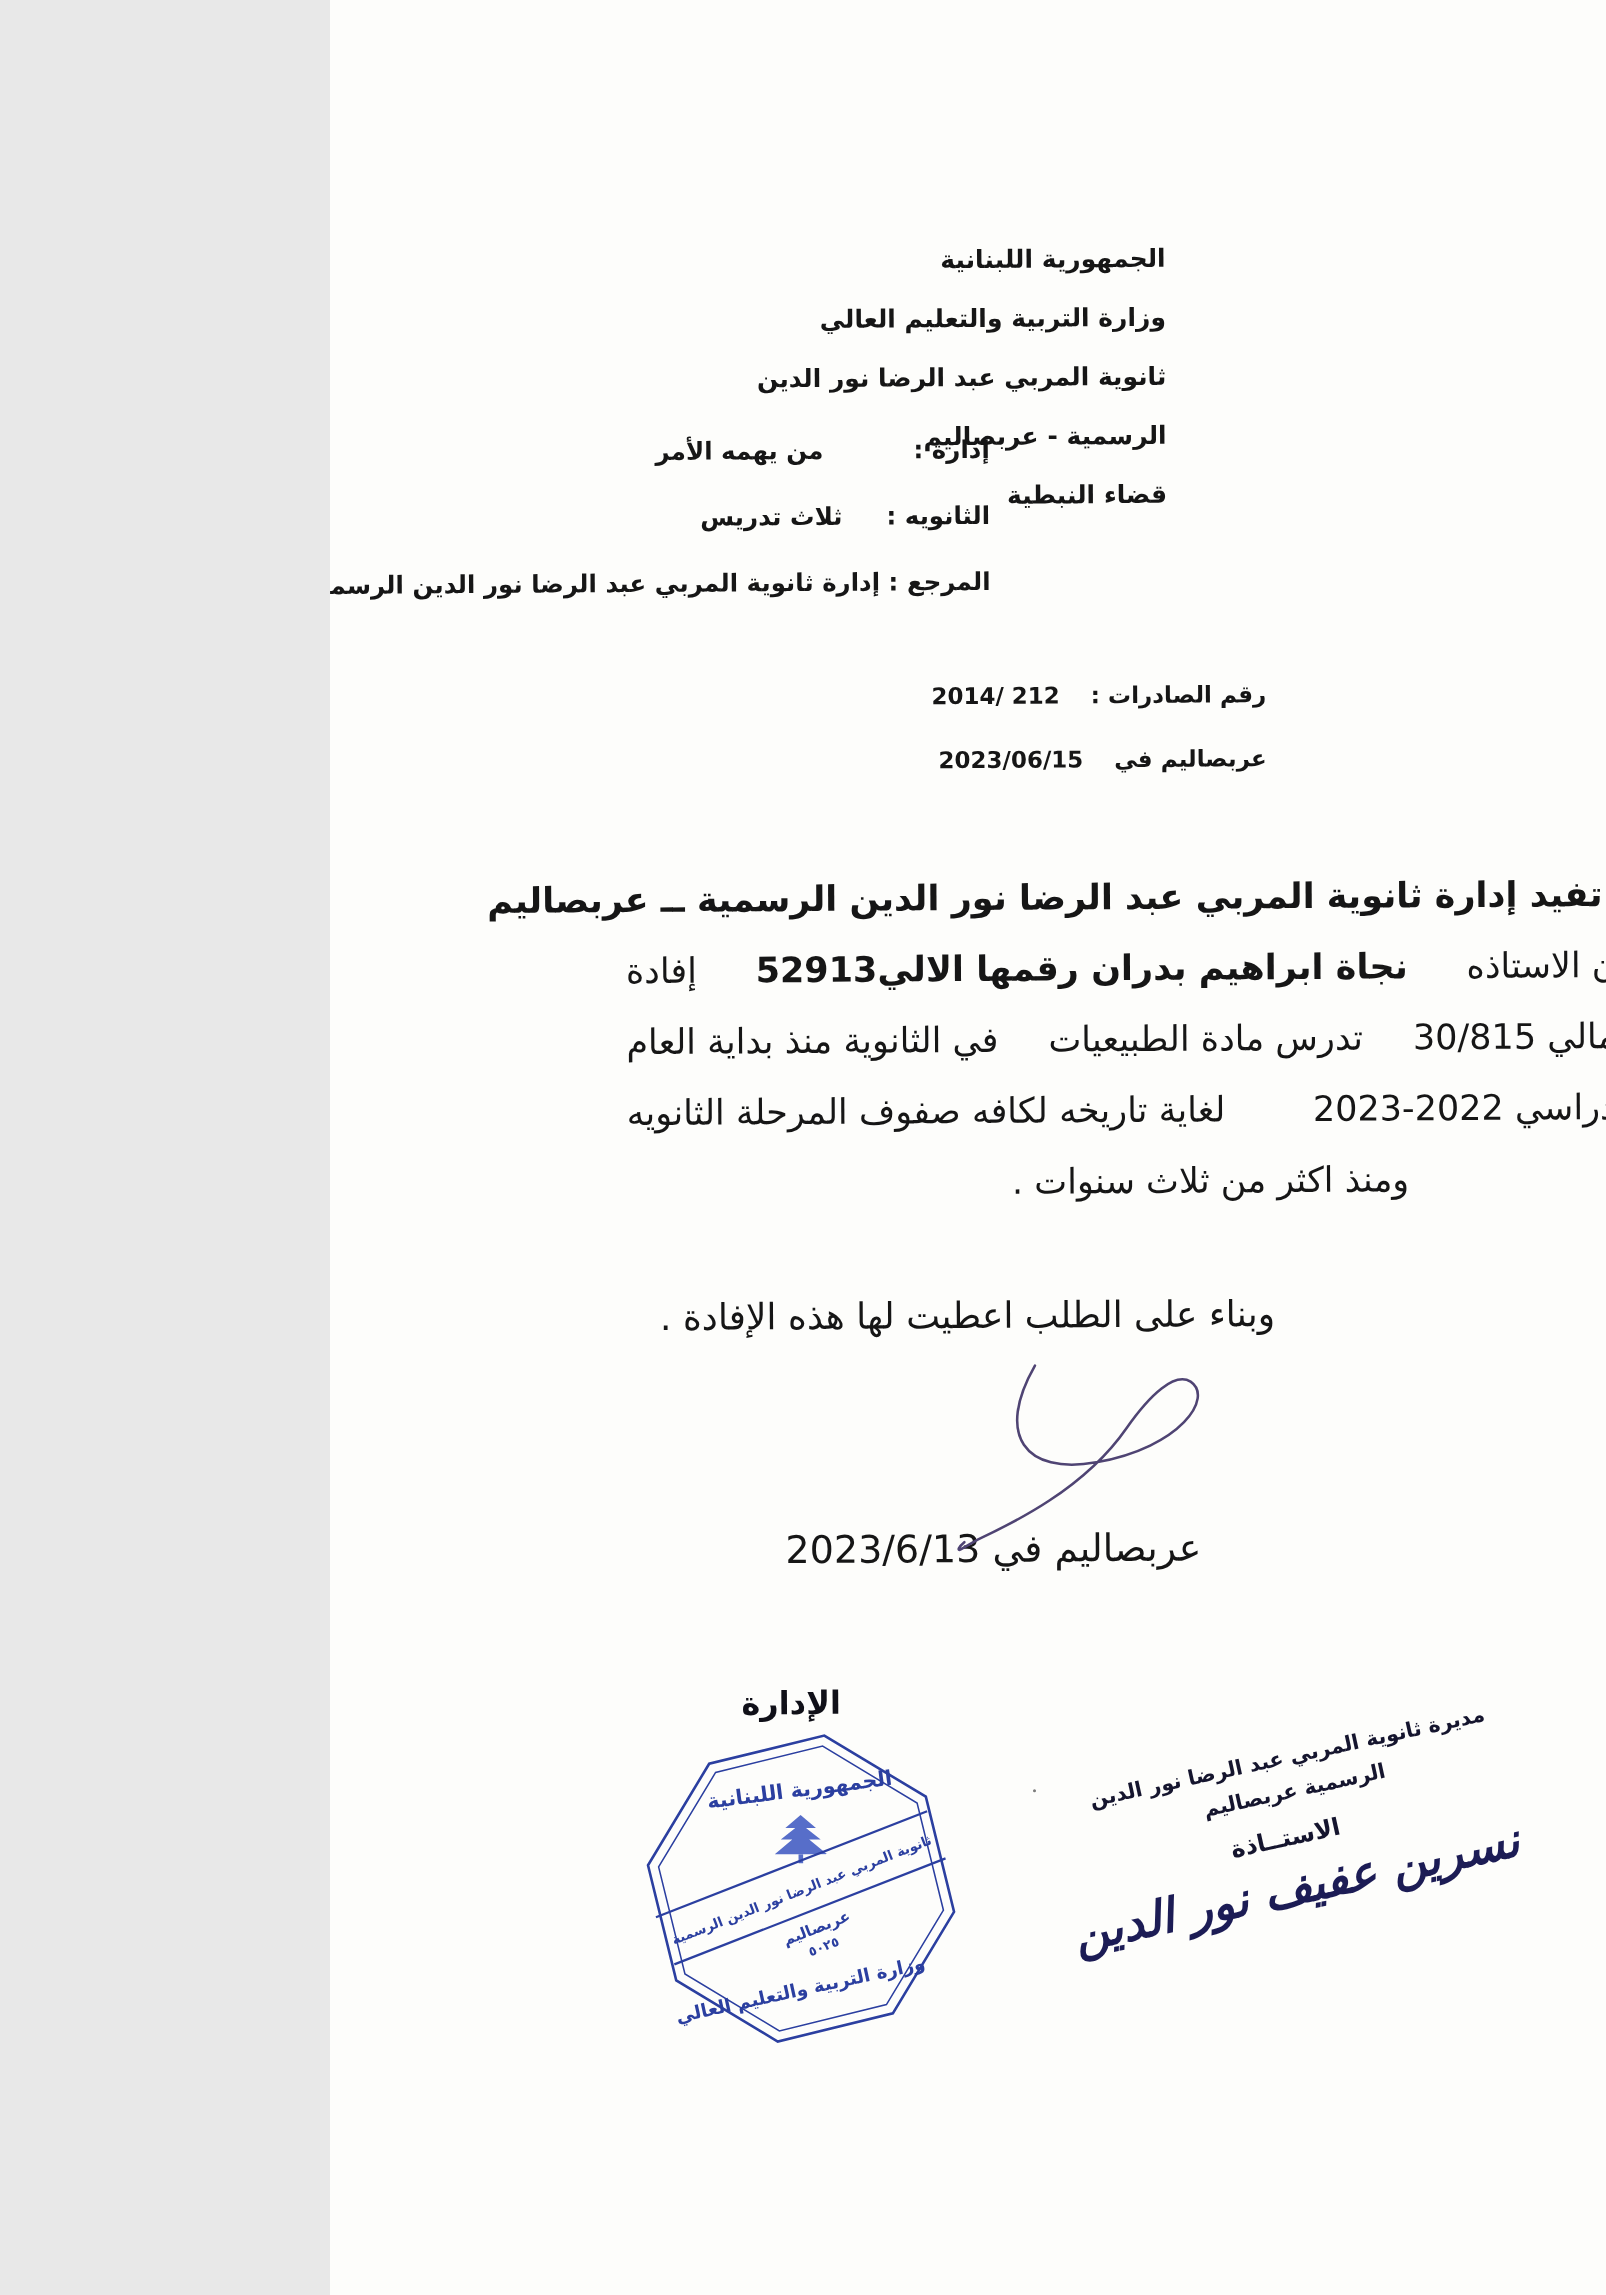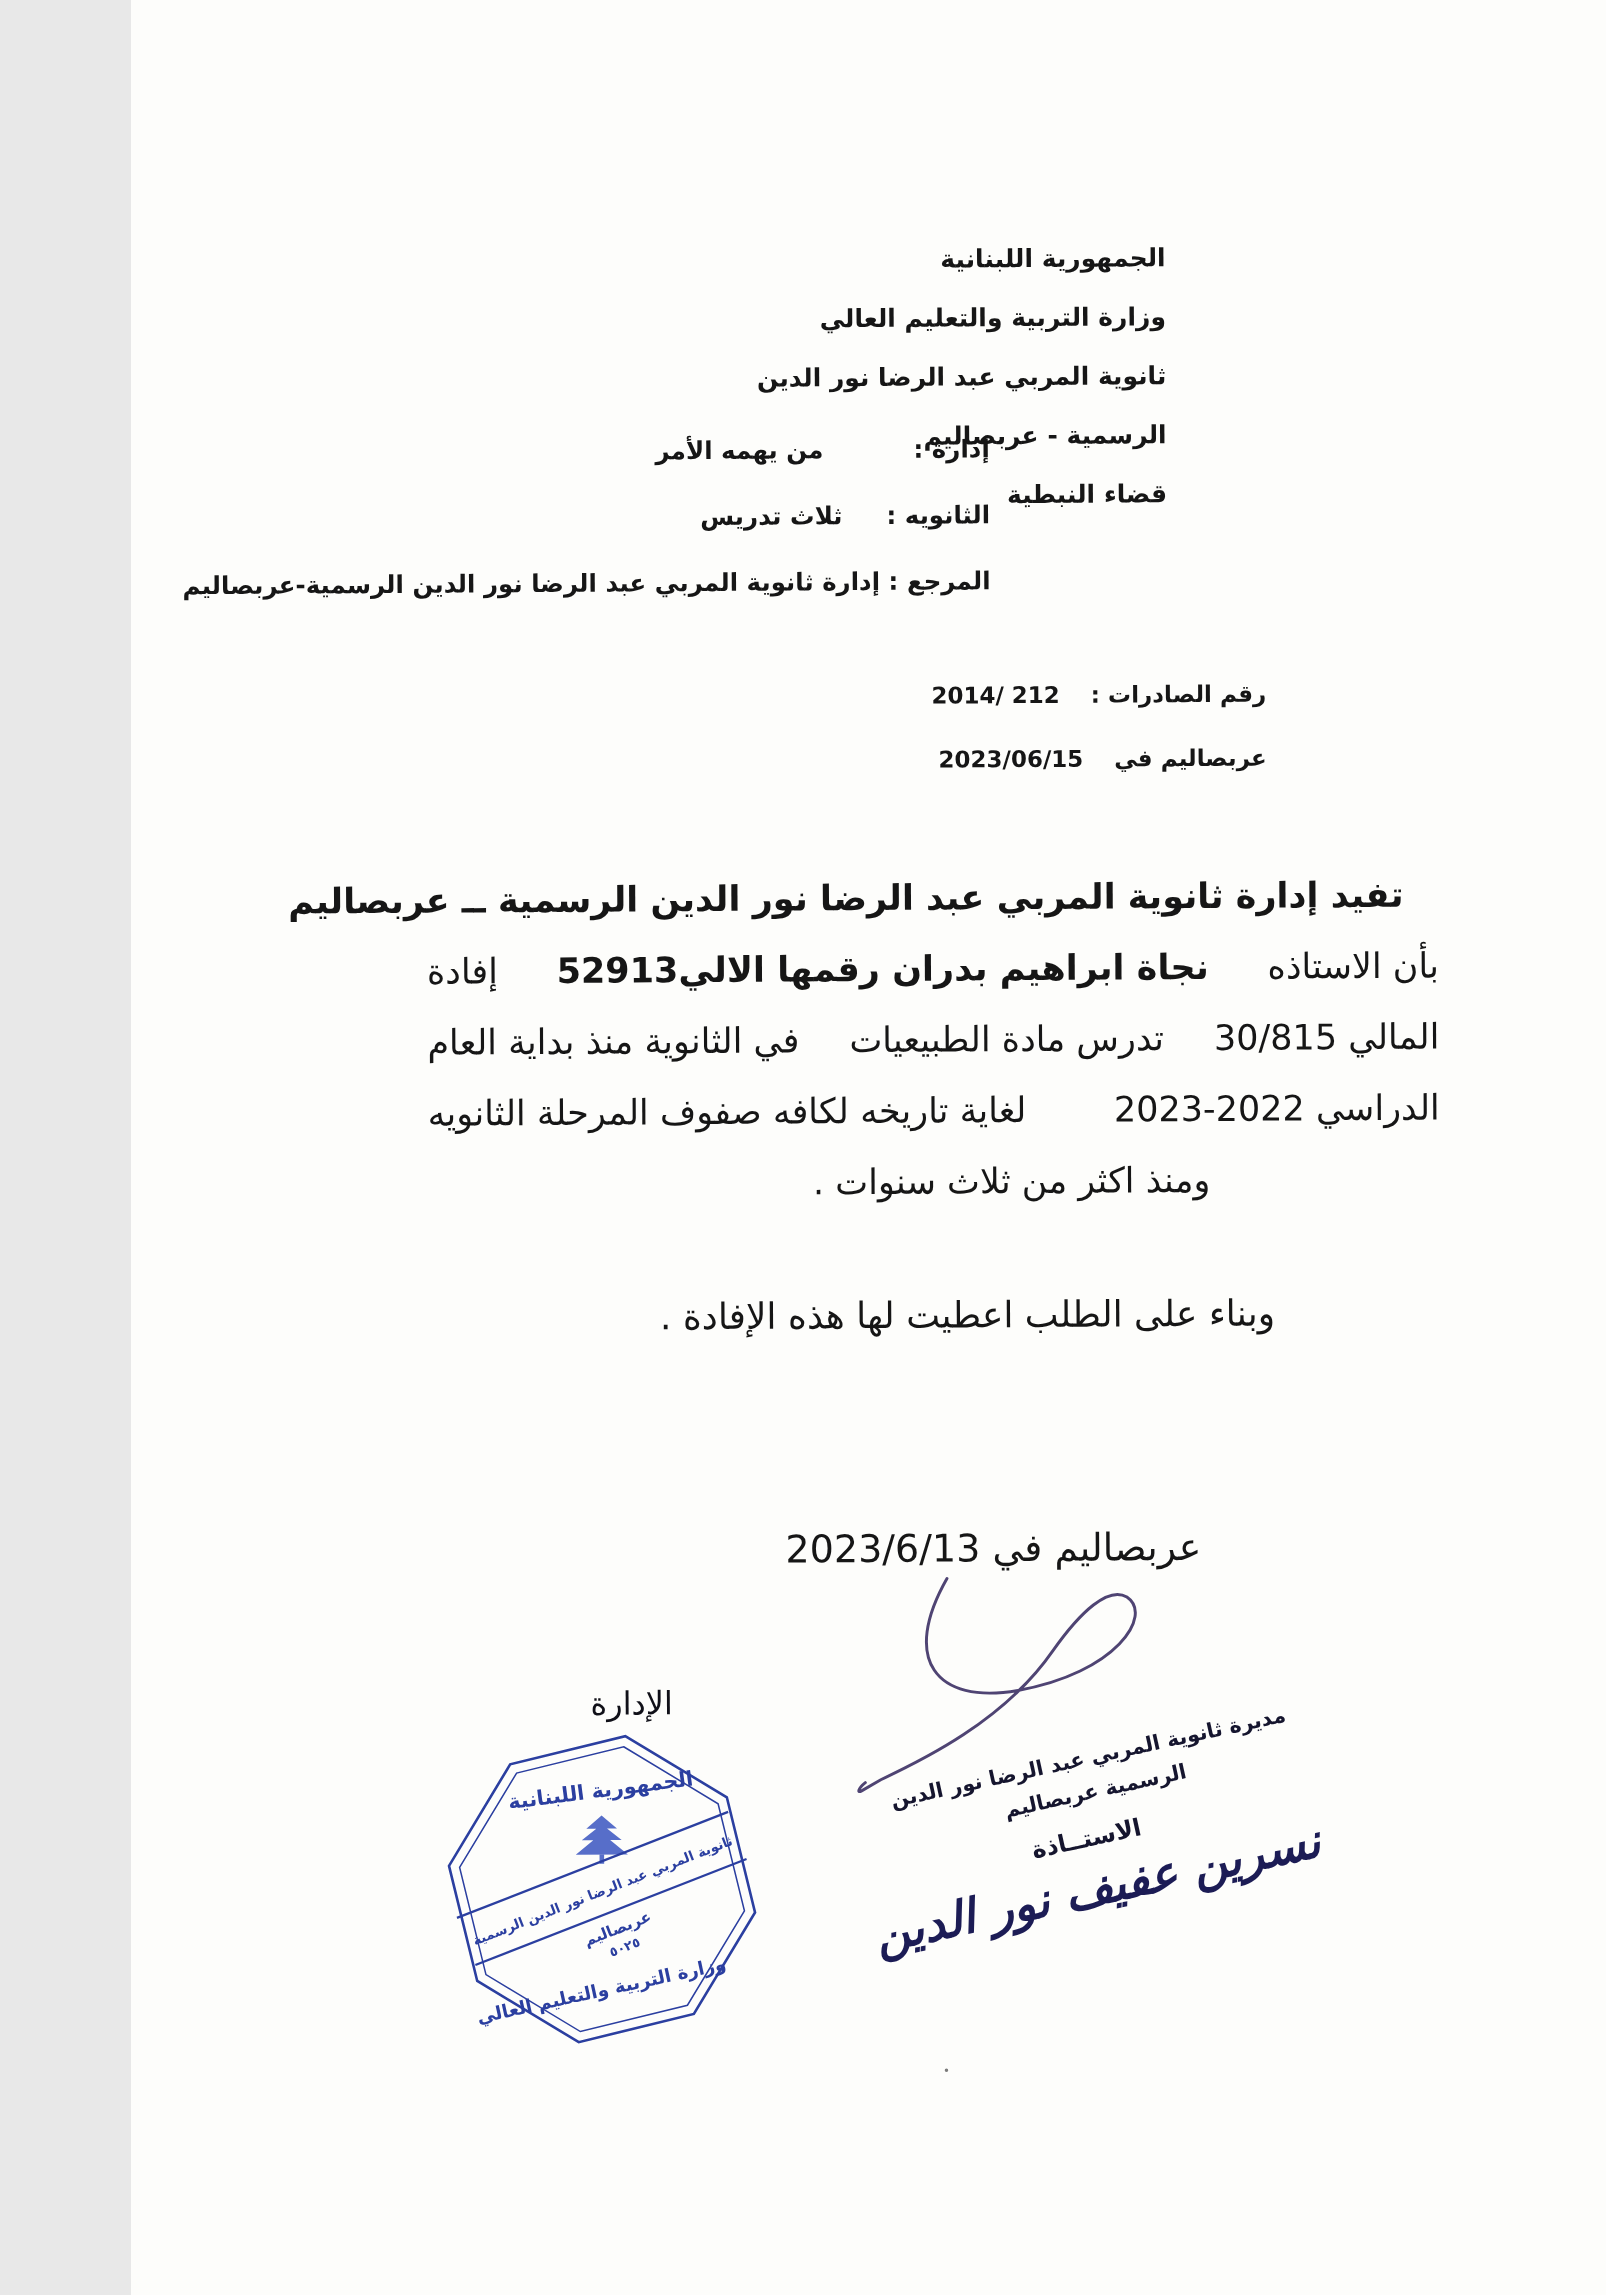--- a/index.html
+++ b/index.html
@@ -1,18 +1,18 @@
 <!DOCTYPE html>
 <html lang="ar" dir="rtl" style="font-size:12.2px"><head>
 <meta charset="utf-8">
 <style>
   html,body{margin:0;padding:0;background:#e8e8e8;}
   .page{
     position:relative;
-    width:1475px;height:2295px;
+    width:1276px;height:2295px;
     background:#fdfdfb;
     overflow:hidden;
     direction:rtl;
     font-family:"DejaVu Sans",sans-serif;
     color:#161616;
     margin-left:37px;
   }
   .tilt{position:absolute;inset:0;transform:rotate(-0.35deg);}
   .abs{position:absolute;white-space:nowrap;}
 
@@ -32,21 +32,21 @@
   .body-block{top:863px;left:297px;width:1012px;font-size:35px;line-height:71px;}
   .b-line{display:flex;justify-content:space-between;align-items:baseline;white-space:nowrap;}
   .b-first{font-weight:bold;padding-right:35px;white-space:nowrap;}
   .b-bold{font-weight:bold;}
   .b-last{text-align:right;padding-right:230px;white-space:nowrap;}
 
   .closing{top:1295px;right:332px;font-size:36px;}
   .dateline{top:1527px;right:407px;font-size:38px;}
 
   
-  .admin-label{top:1683px;left:456px;font-size:32px;font-weight:normal;color:#101018;}
+  .admin-label{top:1683px;left:408px;font-size:32px;font-weight:bold;color:#101018;}
   .stamp-wrap{top:1722px;left:301px;width:331px;height:331px;}
   .sig{
     top:1705px;left:644px;width:566px;
     transform:rotate(-12deg);transform-origin:85% 0;
     text-align:center;color:#15152e;
   }
   .sig-title{font-size:20.7px;font-weight:bold;line-height:34px;white-space:normal;width:482px;margin:0 23px 0 auto;}
   .sig-sub{font-size:24px;font-weight:bold;margin-top:13.8px;}
   .sig-name{font-size:47px;font-weight:bold;font-style:italic;margin-top:9.2px;color:#1c1c55;letter-spacing:0.8px;}
 

